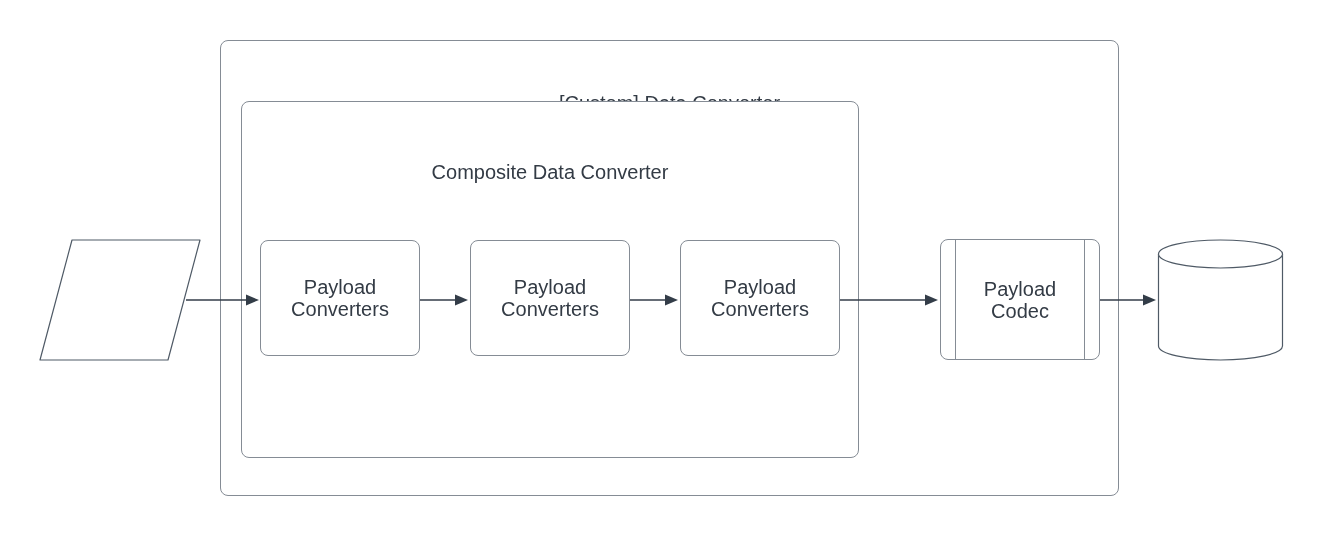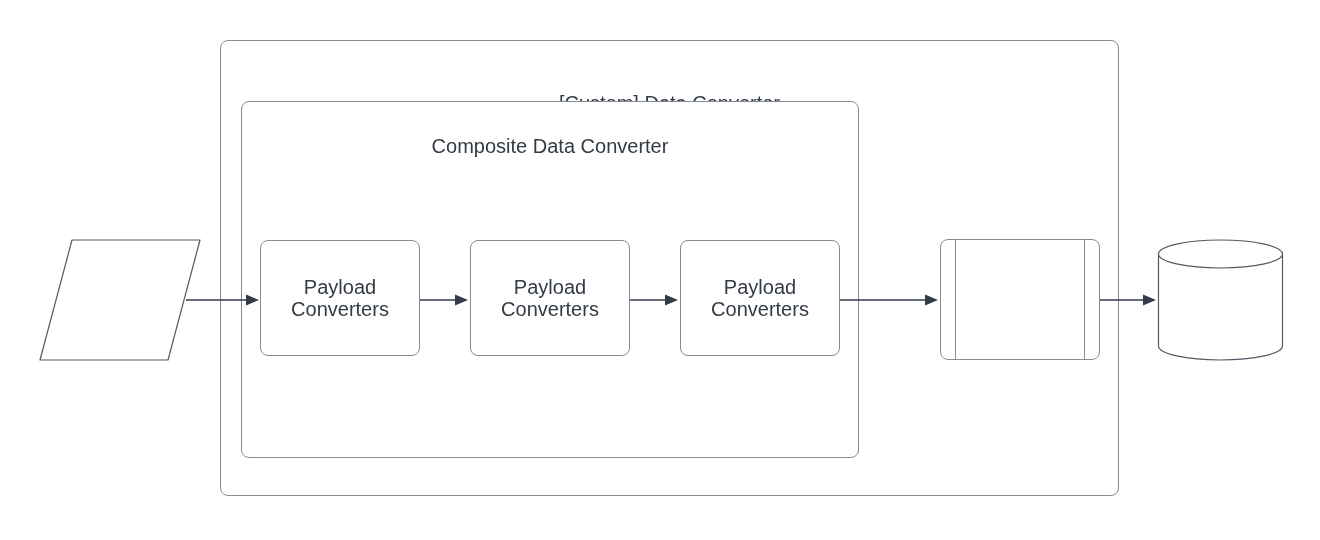--- a/index.html
+++ b/index.html
@@ -37,21 +37,21 @@
     align-items: center;
     justify-content: center;
     text-align: center;
     font-size: 20px;
     line-height: 22px;
   }
   .node-label { padding: 0 6px; }
   #outer-box   { left: 220px; top: 40px;  width: 899px; height: 456px; }
   #outer-title { top: 50px; }
   #composite-box   { left: 240px; top: 100px; width: 618px; height: 357px; }
-  #composite-title { top: 32px; }
+  #composite-title { top: 58px; }
   .payload-box { top: 240px; width: 160px; height: 116px; }
   #payload-1 { left: 260px; }
   #payload-2 { left: 470px; }
   #payload-3 { left: 680px; }
   #codec-box { left: 940px; top: 239px; width: 160px; height: 121px; }
   .codec-divider {
     position: absolute;
     top: 0; bottom: 0;
     width: 1px;
     background: var(--container-border, #858c95);
@@ -121,20 +121,21 @@
   <div id="payload-2" class="node-box payload-box">
     <span class="node-label">Payload Converters</span>
   </div>
   <div id="payload-3" class="node-box payload-box">
     <span class="node-label">Payload Converters</span>
   </div>
 
   <div id="codec-box" class="node-box">
     <div class="codec-divider left"></div>
     <div class="codec-divider right"></div>
+    <span id="codec-label" class="node-label">Payload Codec</span>
   </div>
 
   <svg class="overlay" viewBox="0 0 1320 540">
 
     <polygon class="shape" points="72,240 200,240 168,360 40,360"></polygon>
 
     <path class="shape" d="M1158.5,254 L1158.5,346 A62,14 0 0 0 1282.5,346 L1282.5,254"></path>
     <ellipse class="shape" cx="1220.5" cy="254" rx="62" ry="14"></ellipse>
 
     <g>

